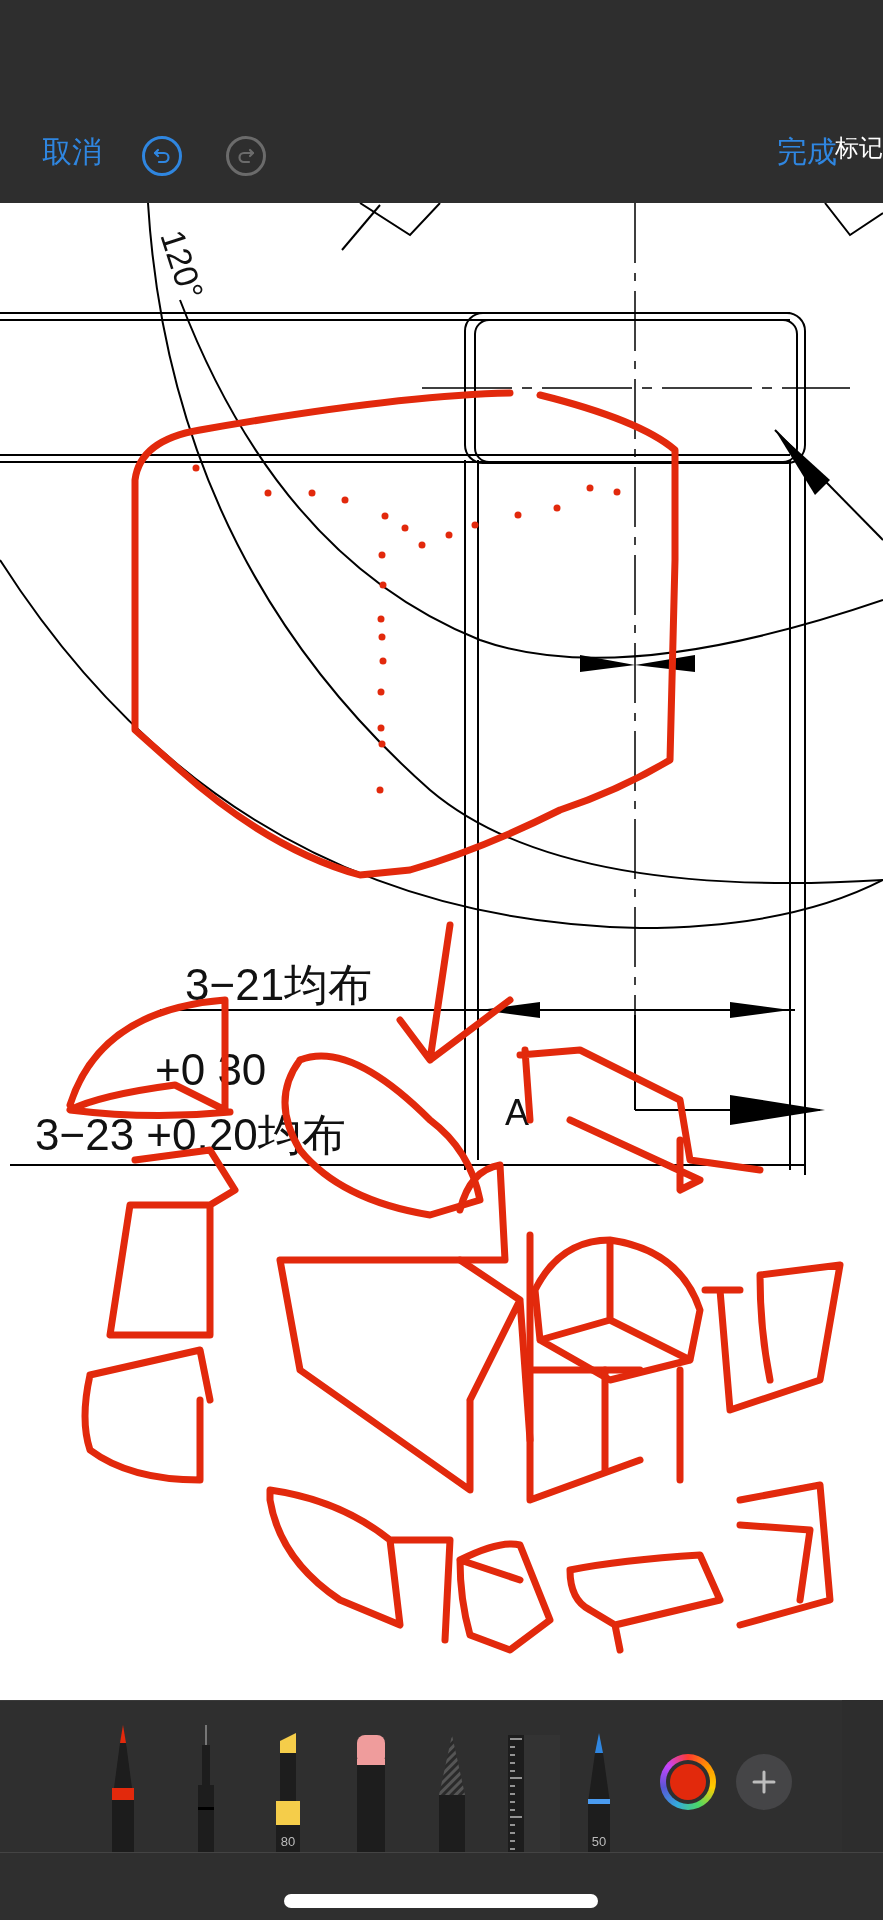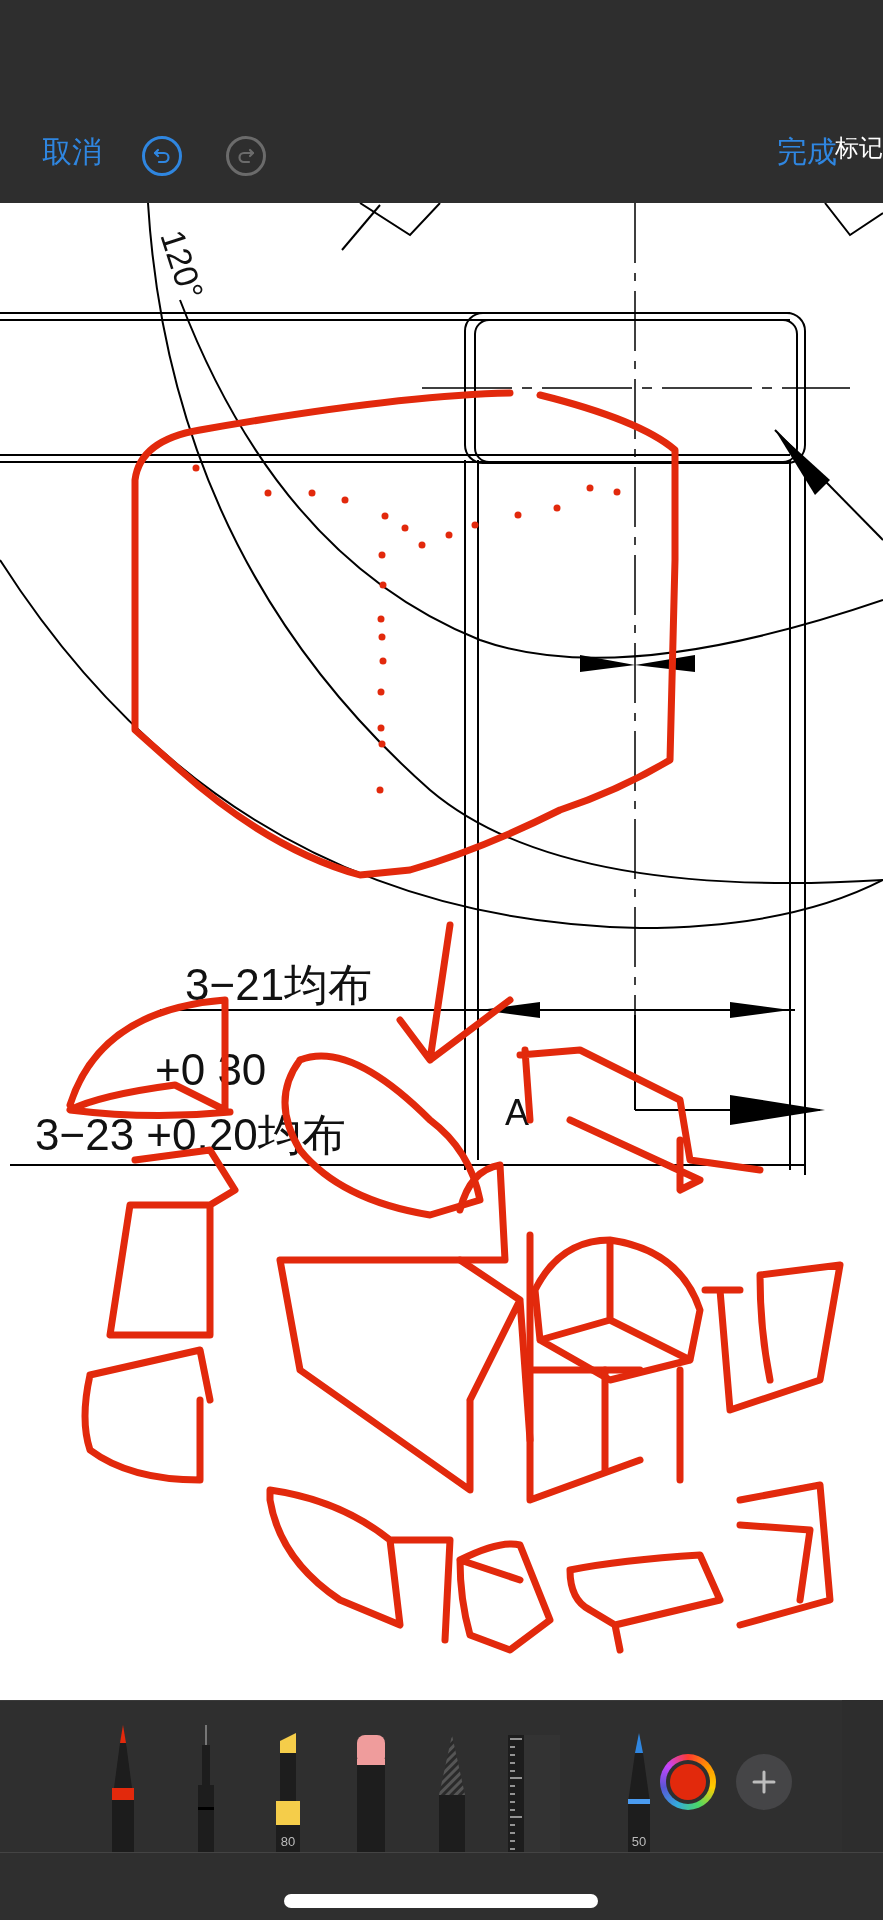--- a/index.html
+++ b/index.html
@@ -209,21 +209,21 @@
           <line x1="2" y1="75" x2="7" y2="75"></line>
           <line x1="2" y1="82" x2="14" y2="82"></line>
           <line x1="2" y1="90" x2="7" y2="90"></line>
           <line x1="2" y1="98" x2="7" y2="98"></line>
           <line x1="2" y1="106" x2="7" y2="106"></line>
           <line x1="2" y1="114" x2="7" y2="114"></line>
         </g>
       </svg>
   </div>
 
-  <div class="tool" style="left:624px;width:30px;height:120px;">
+  <div class="tool" style="left:584px;width:30px;height:120px;">
     <svg width="30" height="120">
         <polygon points="15,0 11,20 19,20" fill="#2f86e0"></polygon>
         <polygon points="11,20 19,20 26,70 4,70" fill="#1d1d1d"></polygon>
         <rect x="4" y="66" width="22" height="5" fill="#4a9bf0"></rect>
         <rect x="4" y="71" width="22" height="49" fill="#1d1d1d"></rect>
       </svg>
     <div class="tool-label">50</div>
   </div>
 </div>
 

